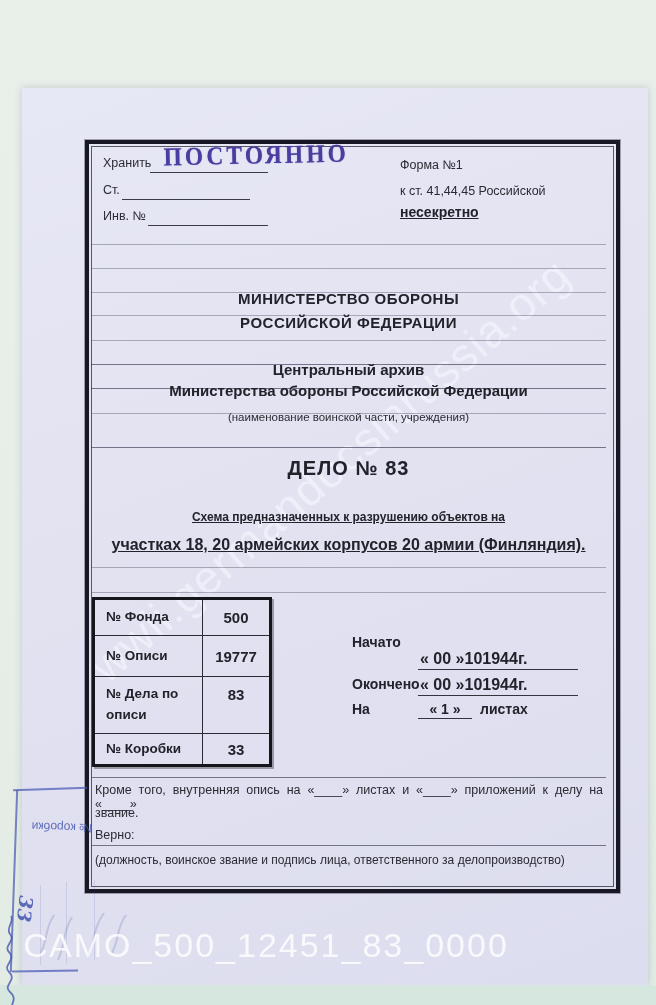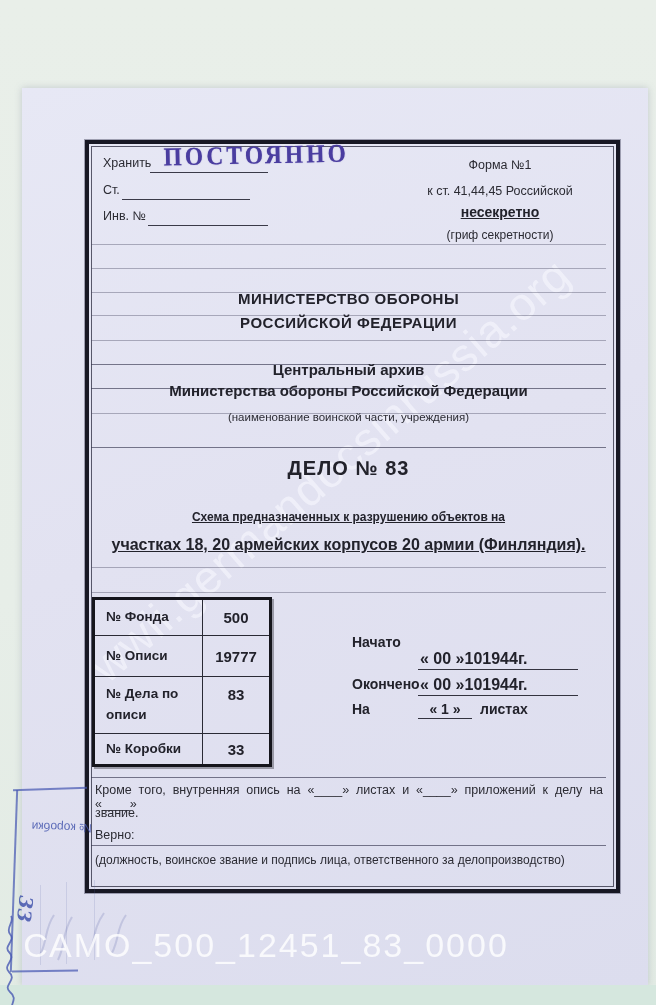--- a/index.html
+++ b/index.html
@@ -15,21 +15,21 @@
   .frame{position:absolute;left:85px;top:140px;width:527px;height:745px;
          border:4px solid #181824;box-shadow:0 0 0 1px rgba(70,70,95,0.45);}
   .frame-inner{position:absolute;inset:2px;border:1px solid rgba(40,40,60,0.75);}
   
   .rule{position:absolute;left:91px;width:515px;height:1px;background:rgba(75,75,100,0.40);}
   .rule.dark{background:rgba(55,55,80,0.65);}
   
   .t{position:absolute;color:#2b2b33;font-size:12.5px;white-space:nowrap;}
   .b{font-weight:bold;color:#22222b;}
   .ctr{left:91px;width:515px;text-align:center;white-space:nowrap;margin-top:40px;}
-  .rgt{text-align:center;right:56px;}
+  .rgt{text-align:left;right:56px;}
   .fieldline{position:absolute;height:1px;background:#3a3a48;}
   
   .stamp-violet{position:absolute;left:165px;top:143px;width:150px;
       font-family:"Liberation Serif",serif;font-weight:bold;font-size:23px;
       color:#4a3da0;letter-spacing:3px;transform:rotate(-1.2deg) scale(1.02,1.12);
       text-shadow:0 0 1px rgba(74,61,160,0.55);}
   
   #reg-table{position:absolute;left:92px;top:597px;width:180px;height:170px;
       border:3px solid #15151c;box-shadow:2px 2px 0 rgba(21,21,28,0.35);
       display:flex;flex-direction:column;box-sizing:border-box;background:rgba(255,255,255,0.02);}
@@ -95,21 +95,20 @@
   <div class="fieldline" style="left:150px;top:172px;width:118px"></div>
   <div class="stamp-violet">ПОСТОЯННО</div>
   <div class="t" style="left:103px;top:183px">Ст.</div>
   <div class="fieldline" style="left:122px;top:199px;width:128px"></div>
   <div class="t" style="left:103px;top:209px">Инв. №</div>
   <div class="fieldline" style="left:148px;top:225px;width:120px"></div>
 
   <div class="t rgt" style="top:158px;left:400px;width:200px">Форма №1</div>
   <div class="t rgt" style="top:184px;left:400px;width:200px">к ст. 41,44,45 Российской</div>
   <div class="t rgt b" style="top:204px;left:400px;width:200px;font-size:14px;text-decoration:underline">несекретно</div>
-  <div class="t rgt" style="top:228px;left:400px;width:200px;font-size:12px">(гриф секретности)</div>
 
   <div class="t ctr b" style="top:250px;font-size:15px;letter-spacing:0.5px">МИНИСТЕРСТВО ОБОРОНЫ</div>
   <div class="t ctr b" style="top:274px;font-size:15px;letter-spacing:0.5px">РОССИЙСКОЙ ФЕДЕРАЦИИ</div>
 
   <div class="t ctr b" style="top:321px;font-size:15px">Центральный архив</div>
   <div class="t ctr b" style="top:342px;font-size:15px">Министерства обороны  Российской Федерации</div>
   <div class="t ctr" style="top:371px;font-size:11.5px">(наименование воинской части, учреждения)</div>
 
   <div class="t ctr b" style="top:417px;font-size:20px;letter-spacing:1px">ДЕЛО № 83</div>
 

